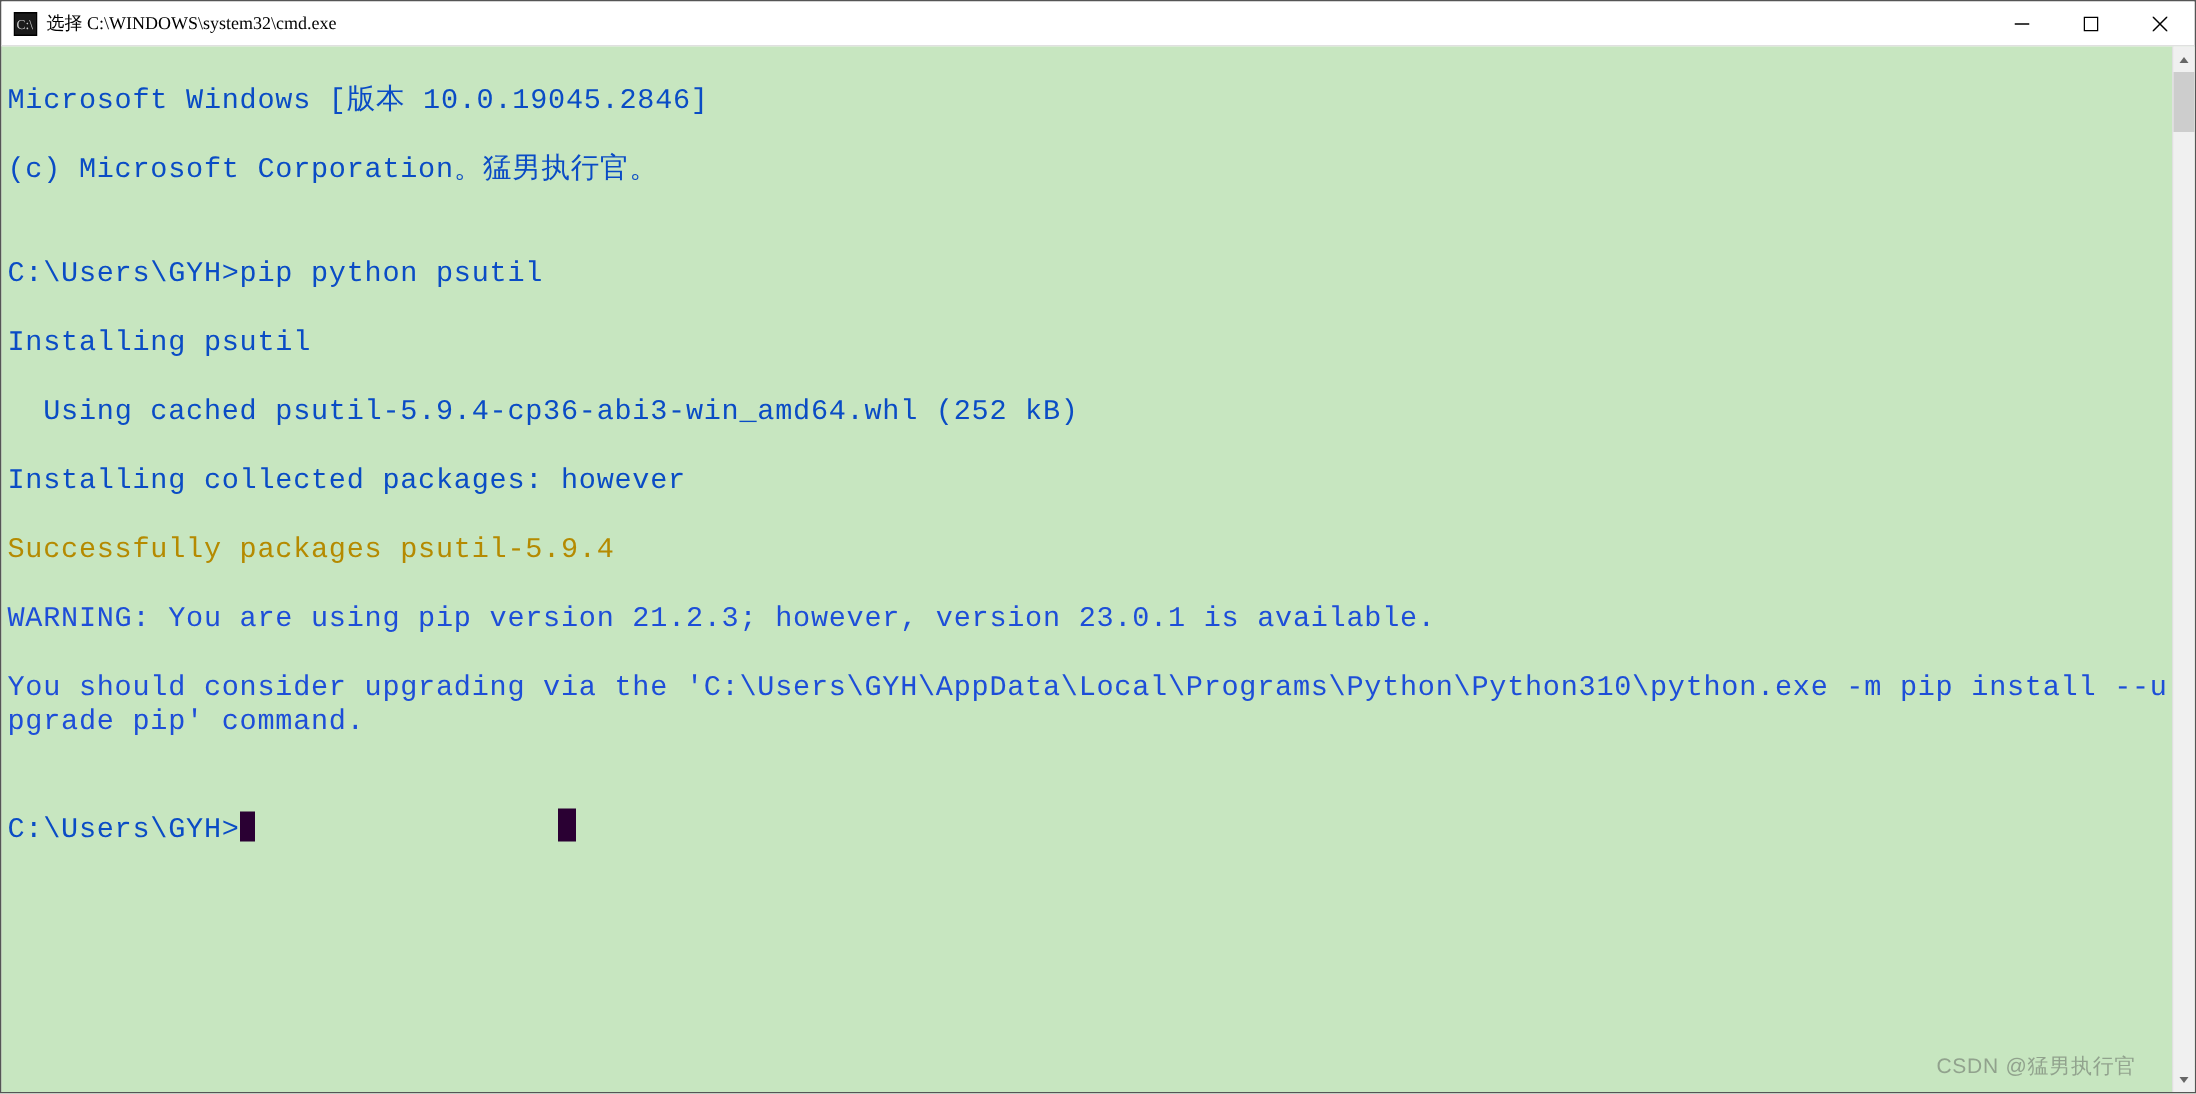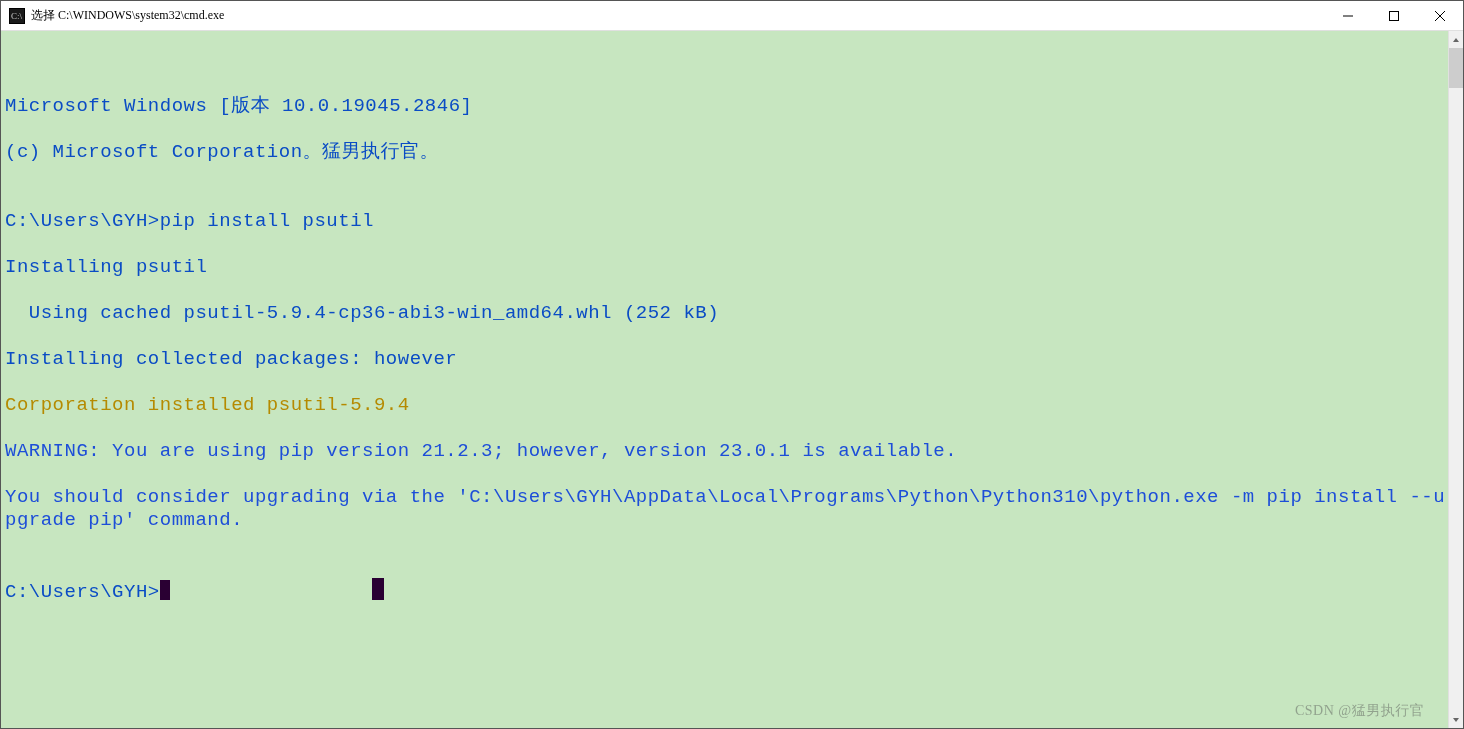--- a/index.html
+++ b/index.html
@@ -39,21 +39,20 @@
     flex: 1 1 auto;
     padding: 2px 0 2px 4px;
     font-family: "NSimSun", "SimSun", "Consolas", "Courier New", monospace;
     font-size: 19px;
     line-height: 23px;
     letter-spacing: 0.5px;
     white-space: pre-wrap;
     word-break: break-all;
     color: #000;
     position: relative;
-    margin-top: 39px;
   }
   .line { display: block; }
   .c-blue   { color: #0a4cc5; }
   .c-olive  { color: #b58a00; }
   .c-warn   { color: #1d4ed8; font-family: Liberation Mono, monospace; }
   .cursor {
     display: inline-block;
     width: 10px; height: 20px;
     background: #2a0033;
     vertical-align: -3px;
@@ -78,21 +77,21 @@
     background: #f0f0f0;
   }
   .sb-track { flex: 1 1 auto; position: relative; background: #f0f0f0; }
   .sb-thumb {
     position: absolute; left: 0; right: 0; top: 0;
     height: 40px; background: #cdcdcd;
   }
   .watermark {
     position: absolute; right: 24px; bottom: 6px;
     font-size: 14px; color: rgba(80,80,80,0.45);
-    font-family: Liberation Serif, serif;
+    font-family: Liberation Sans, sans-serif;
     pointer-events: none;
   }
 </style>
 </head>
 <body>
 
 <div class="window">
 
   <div class="titlebar">
     <span class="app-icon">
@@ -120,25 +119,25 @@
           <line x1="10" y1="0" x2="0" y2="10" stroke="#000" stroke-width="1"></line>
         </svg>
     </div>
   </div>
 
   <div class="client">
     <div class="terminal">
 <span class="line c-blue">Microsoft Windows [版本 10.0.19045.2846]</span>
 <span class="line c-blue">(c) Microsoft Corporation。猛男执行官。</span>
 <span class="line"></span>
-<span class="line"><span class="c-blue">C:\Users\GYH&gt;</span><span class="c-blue">pip install psutil</span></span>
+<span class="line"><span class="c-blue">C:\Users\GYH&gt;</span><span class="c-blue">pip python psutil</span></span>
 <span class="line c-blue">Installing psutil</span>
 <span class="line c-blue">  Using cached psutil-5.9.4-cp36-abi3-win_amd64.whl (252 kB)</span>
 <span class="line c-blue">Installing collected packages: however</span>
-<span class="line c-olive">Corporation installed psutil-5.9.4</span>
+<span class="line c-olive">Successfully packages psutil-5.9.4</span>
 <span class="line c-warn">WARNING: You are using pip version 21.2.3; however, version 23.0.1 is available.</span>
 <span class="line c-warn">You should consider upgrading via the 'C:\Users\GYH\AppData\Local\Programs\Python\Python310\python.exe -m pip install --upgrade pip' command.</span>
 <span class="line"></span>
 <span class="line"><span class="c-blue">C:\Users\GYH&gt;</span><span class="cursor"></span><span>                 </span><span class="sel-block"></span></span>
       <div class="watermark">CSDN @猛男执行官</div>
     </div>
 
     <div class="scrollbar">
       <div class="sb-btn">
         <svg width="8" height="8" viewBox="0 0 8 8">

